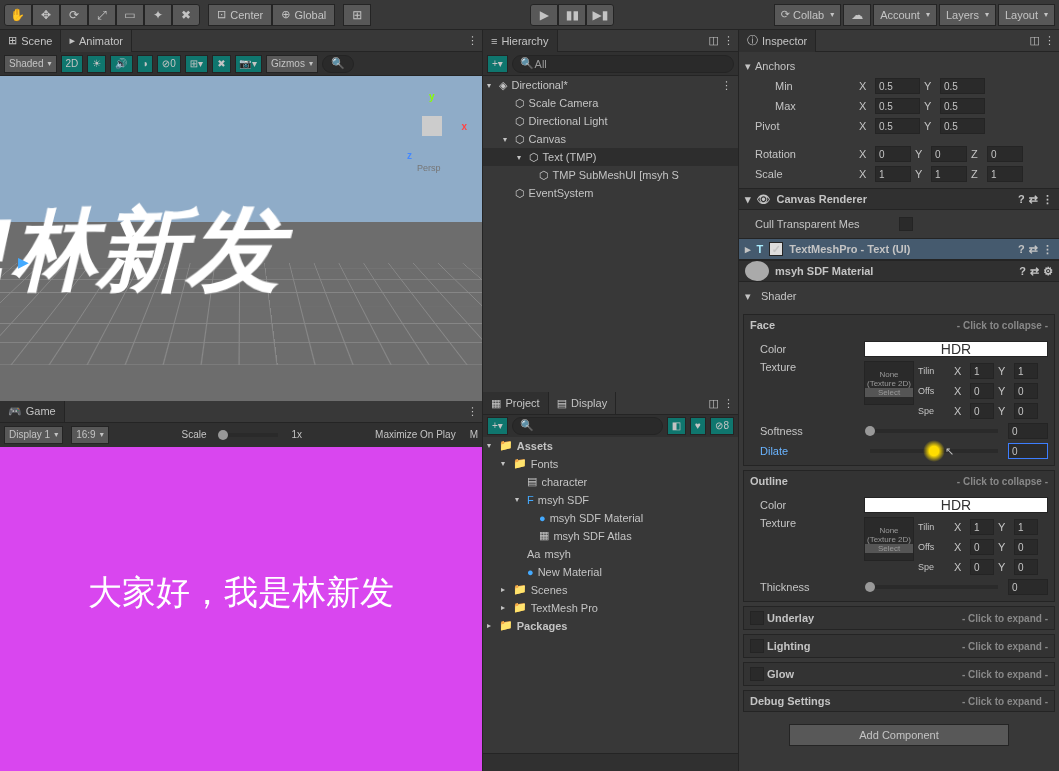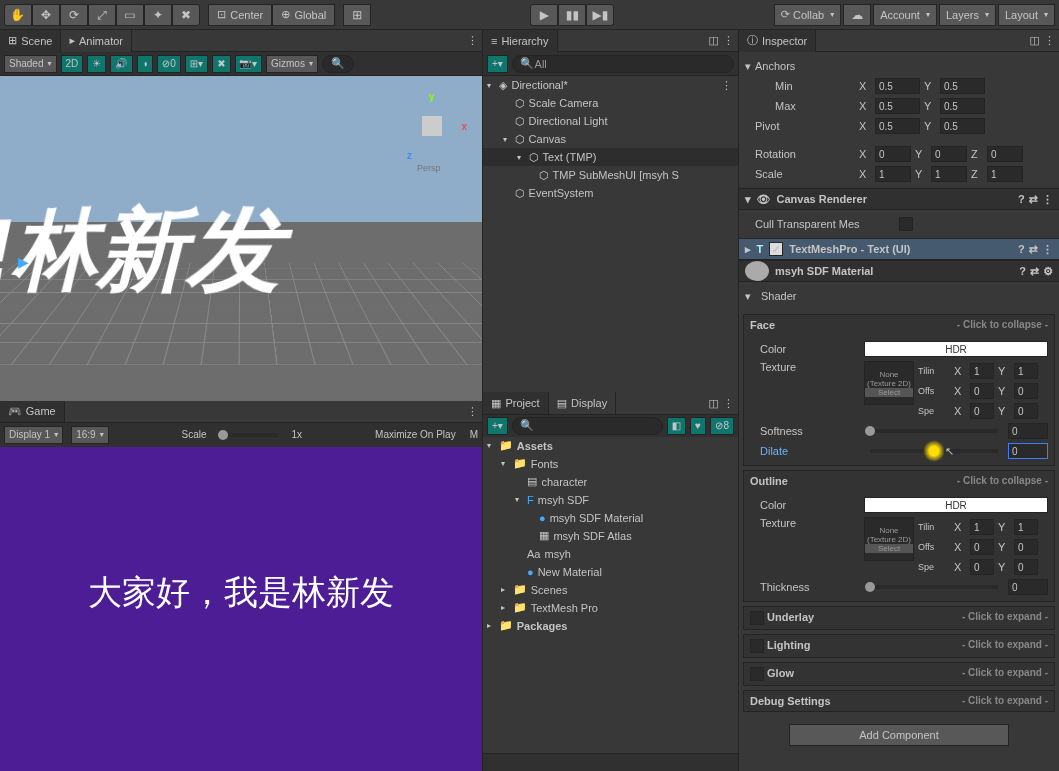--- a/index.html
+++ b/index.html
@@ -35,21 +35,21 @@
 .scene-view{flex:1;background:linear-gradient(to bottom,#8facc8 0%,#8facc8 45%,#6d6d6d 45%,#6d6d6d 100%);position:relative;overflow:hidden;}
 .scene-grid{position:absolute;width:200%;height:60%;bottom:0;left:-50%;transform:perspective(400px) rotateX(60deg);background-image:repeating-linear-gradient(0deg,#888 0,#888 1px,transparent 1px,transparent 30px),repeating-linear-gradient(90deg,#888 0,#888 1px,transparent 1px,transparent 30px);}
 .scene-text{position:absolute;top:35%;left:-5%;color:#fff;font-size:90px;font-weight:bold;font-style:italic;transform:perspective(500px) rotateY(-10deg);white-space:nowrap;}
 .gizmo{position:absolute;top:15px;right:15px;width:70px;height:70px;}
 .gizmo-cube{position:absolute;left:25px;top:25px;width:20px;height:20px;background:#ccc;}
 .axis{position:absolute;font-size:10px;font-weight:bold;}
 .axis-y{color:#8f0;top:0;left:32px;}
 .axis-x{color:#f44;top:30px;right:0;}
 .axis-z{color:#48f;bottom:0;left:10px;}
 
-.game-view{background:#4c1d95;flex:1;position:relative;}
+.game-view{background:#d946ef;flex:1;position:relative;}
 .game-text{position:absolute;top:45%;left:50%;transform:translate(-50%,-50%);color:#fff;font-size:34px;white-space:nowrap;}
 .game-bar{height:24px;background:#303030;display:flex;align-items:center;padding:0 4px;gap:8px;font-size:10px;}
 
 .search{flex:1;height:18px;background:#2a2a2a;border:1px solid #242424;border-radius:9px;padding:0 8px;color:#999;display:flex;align-items:center;}
 .tree{flex:1;overflow:auto;background:#383838;}
 .tree-row{height:18px;display:flex;align-items:center;padding-left:4px;cursor:pointer;}
 .tree-arrow{width:12px;font-size:8px;}
 .tree-icon{margin-right:4px;font-size:11px;}
 
 .proj-toolbar{height:22px;display:flex;align-items:center;padding:0 4px;gap:4px;background:#303030;}
@@ -58,25 +58,25 @@
 .insp{flex:1;overflow-y:auto;background:#383838;}
 .comp-hdr{height:22px;background:#455a6e;display:flex;align-items:center;padding:0 6px;border-top:1px solid #242424;border-bottom:1px solid #242424;font-weight:bold;gap:6px;}
 .comp-hdr.dark{background:#303030;}
 .comp-body{padding:4px 6px;}
 .prop-row{display:flex;align-items:center;height:20px;gap:4px;}
 .prop-label{width:110px;padding-left:10px;}
 .prop-input{width:45px;height:16px;background:#2a2a2a;border:1px solid #242424;color:#c4c4c4;padding:0 3px;font-size:10px;}
 .prop-input.active{border:1px solid #3d7eff;}
 .xyz-label{width:12px;text-align:left;}
 .collapse-txt{color:#888;margin-left:auto;font-size:10px;}
-.sec-hdr{display:flex;align-items:flex-start;padding:4px 6px;font-weight:bold;}
+.sec-hdr{display:flex;align-items:center;padding:4px 6px;font-weight:bold;}
 .slider-track{flex:1;height:4px;background:#2a2a2a;position:relative;margin:0 6px;}
 .slider-thumb{position:absolute;width:10px;height:10px;background:#999;border-radius:50%;top:-3px;margin-left:-5px;}
 .cursor-highlight{position:absolute;width:22px;height:22px;background:radial-gradient(circle,#fd0 30%,transparent 70%);border-radius:50%;pointer-events:none;}
-.color-field{flex:1;height:16px;background:#fff;border:1px solid #242424;display:flex;align-items:center;justify-content:center;font-size:10px;color:#333;}
+.color-field{flex:1;height:16px;background:#fff;border:1px solid #242424;display:flex;align-items:center;justify-content:center;font-size:14px;color:#333;}
 .tex-box{width:50px;height:44px;background:#2a2a2a;border:1px solid #242424;font-size:8px;color:#999;display:flex;flex-direction:column;align-items:center;justify-content:center;text-align:center;}
 .shader-dd{flex:1;height:18px;background:#2a2a2a;border:1px solid #242424;padding:0 6px;display:flex;align-items:center;}
 .shader-dd::after{content:"▾";margin-left:auto;}
 .add-comp{width:220px;height:22px;margin:12px auto;background:#585858;border:1px solid #242424;display:flex;align-items:center;justify-content:center;cursor:pointer;}
 .chk{width:14px;height:14px;background:#2a2a2a;border:1px solid #242424;}
 .material-section{background:#333;margin:4px;border:1px solid #242424;}
 .ohdr{margin-left:auto;display:flex;gap:4px;font-size:11px;}
 </style>
 </head>
 <body>

